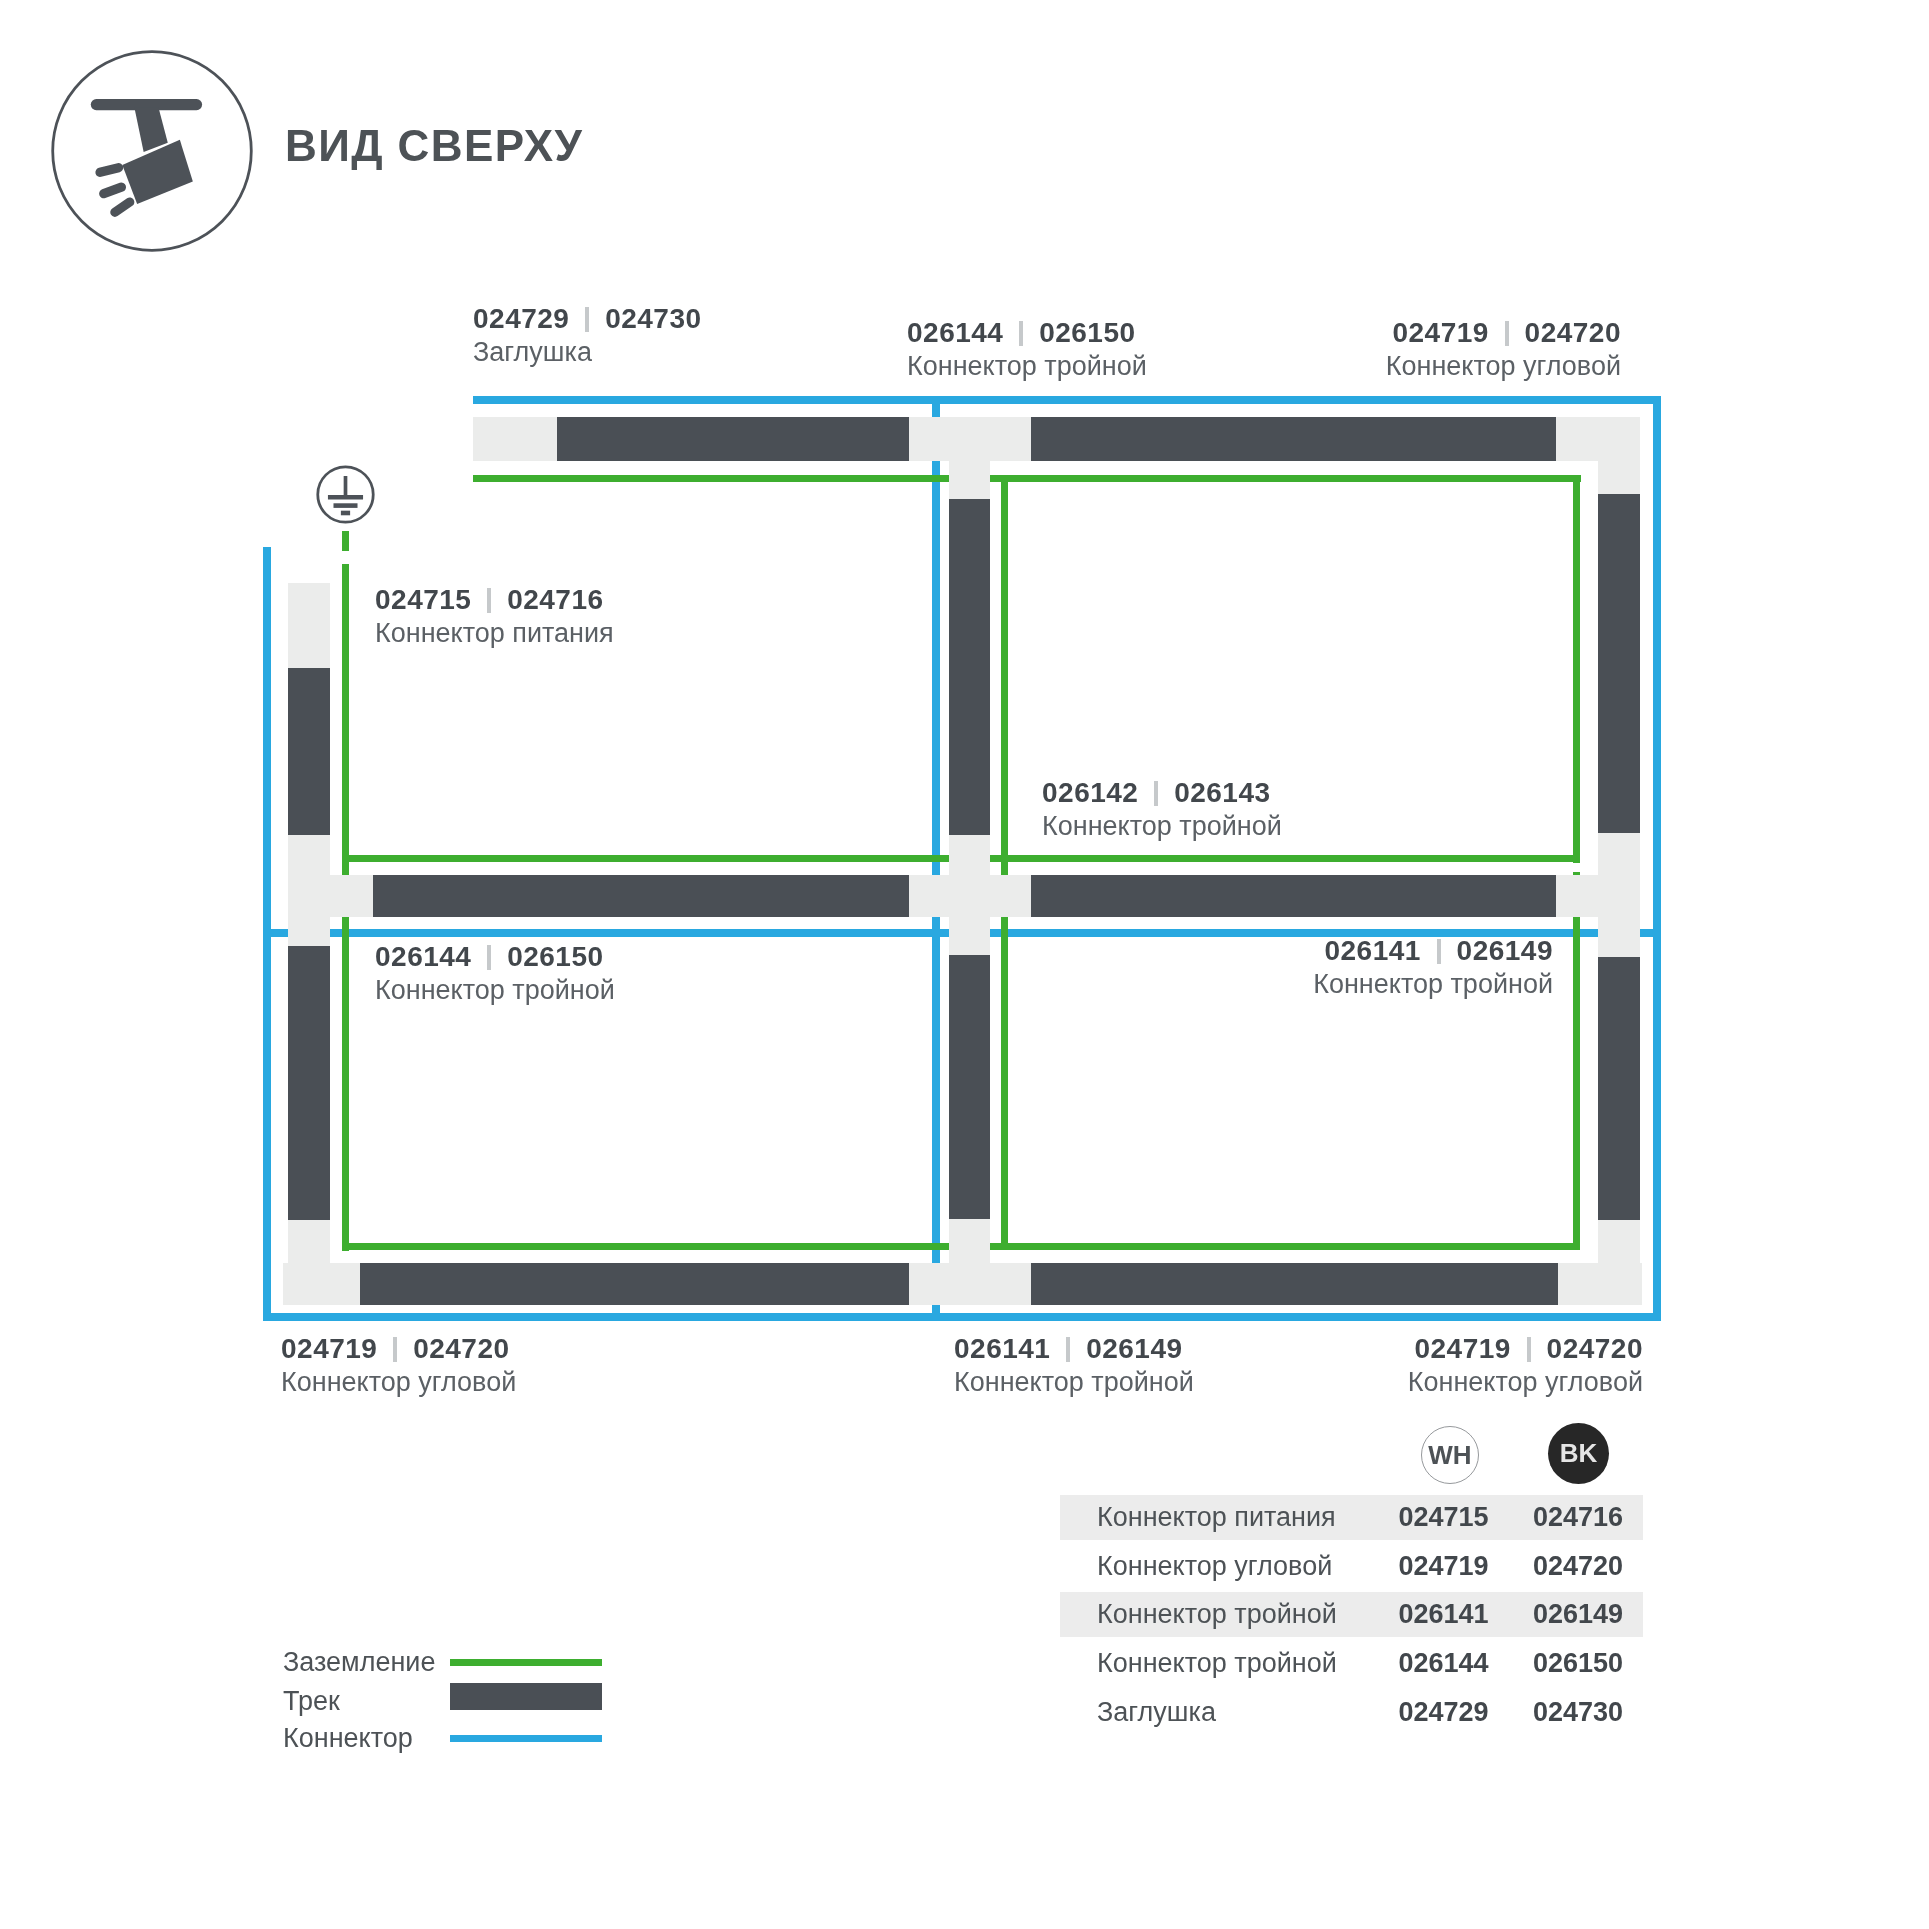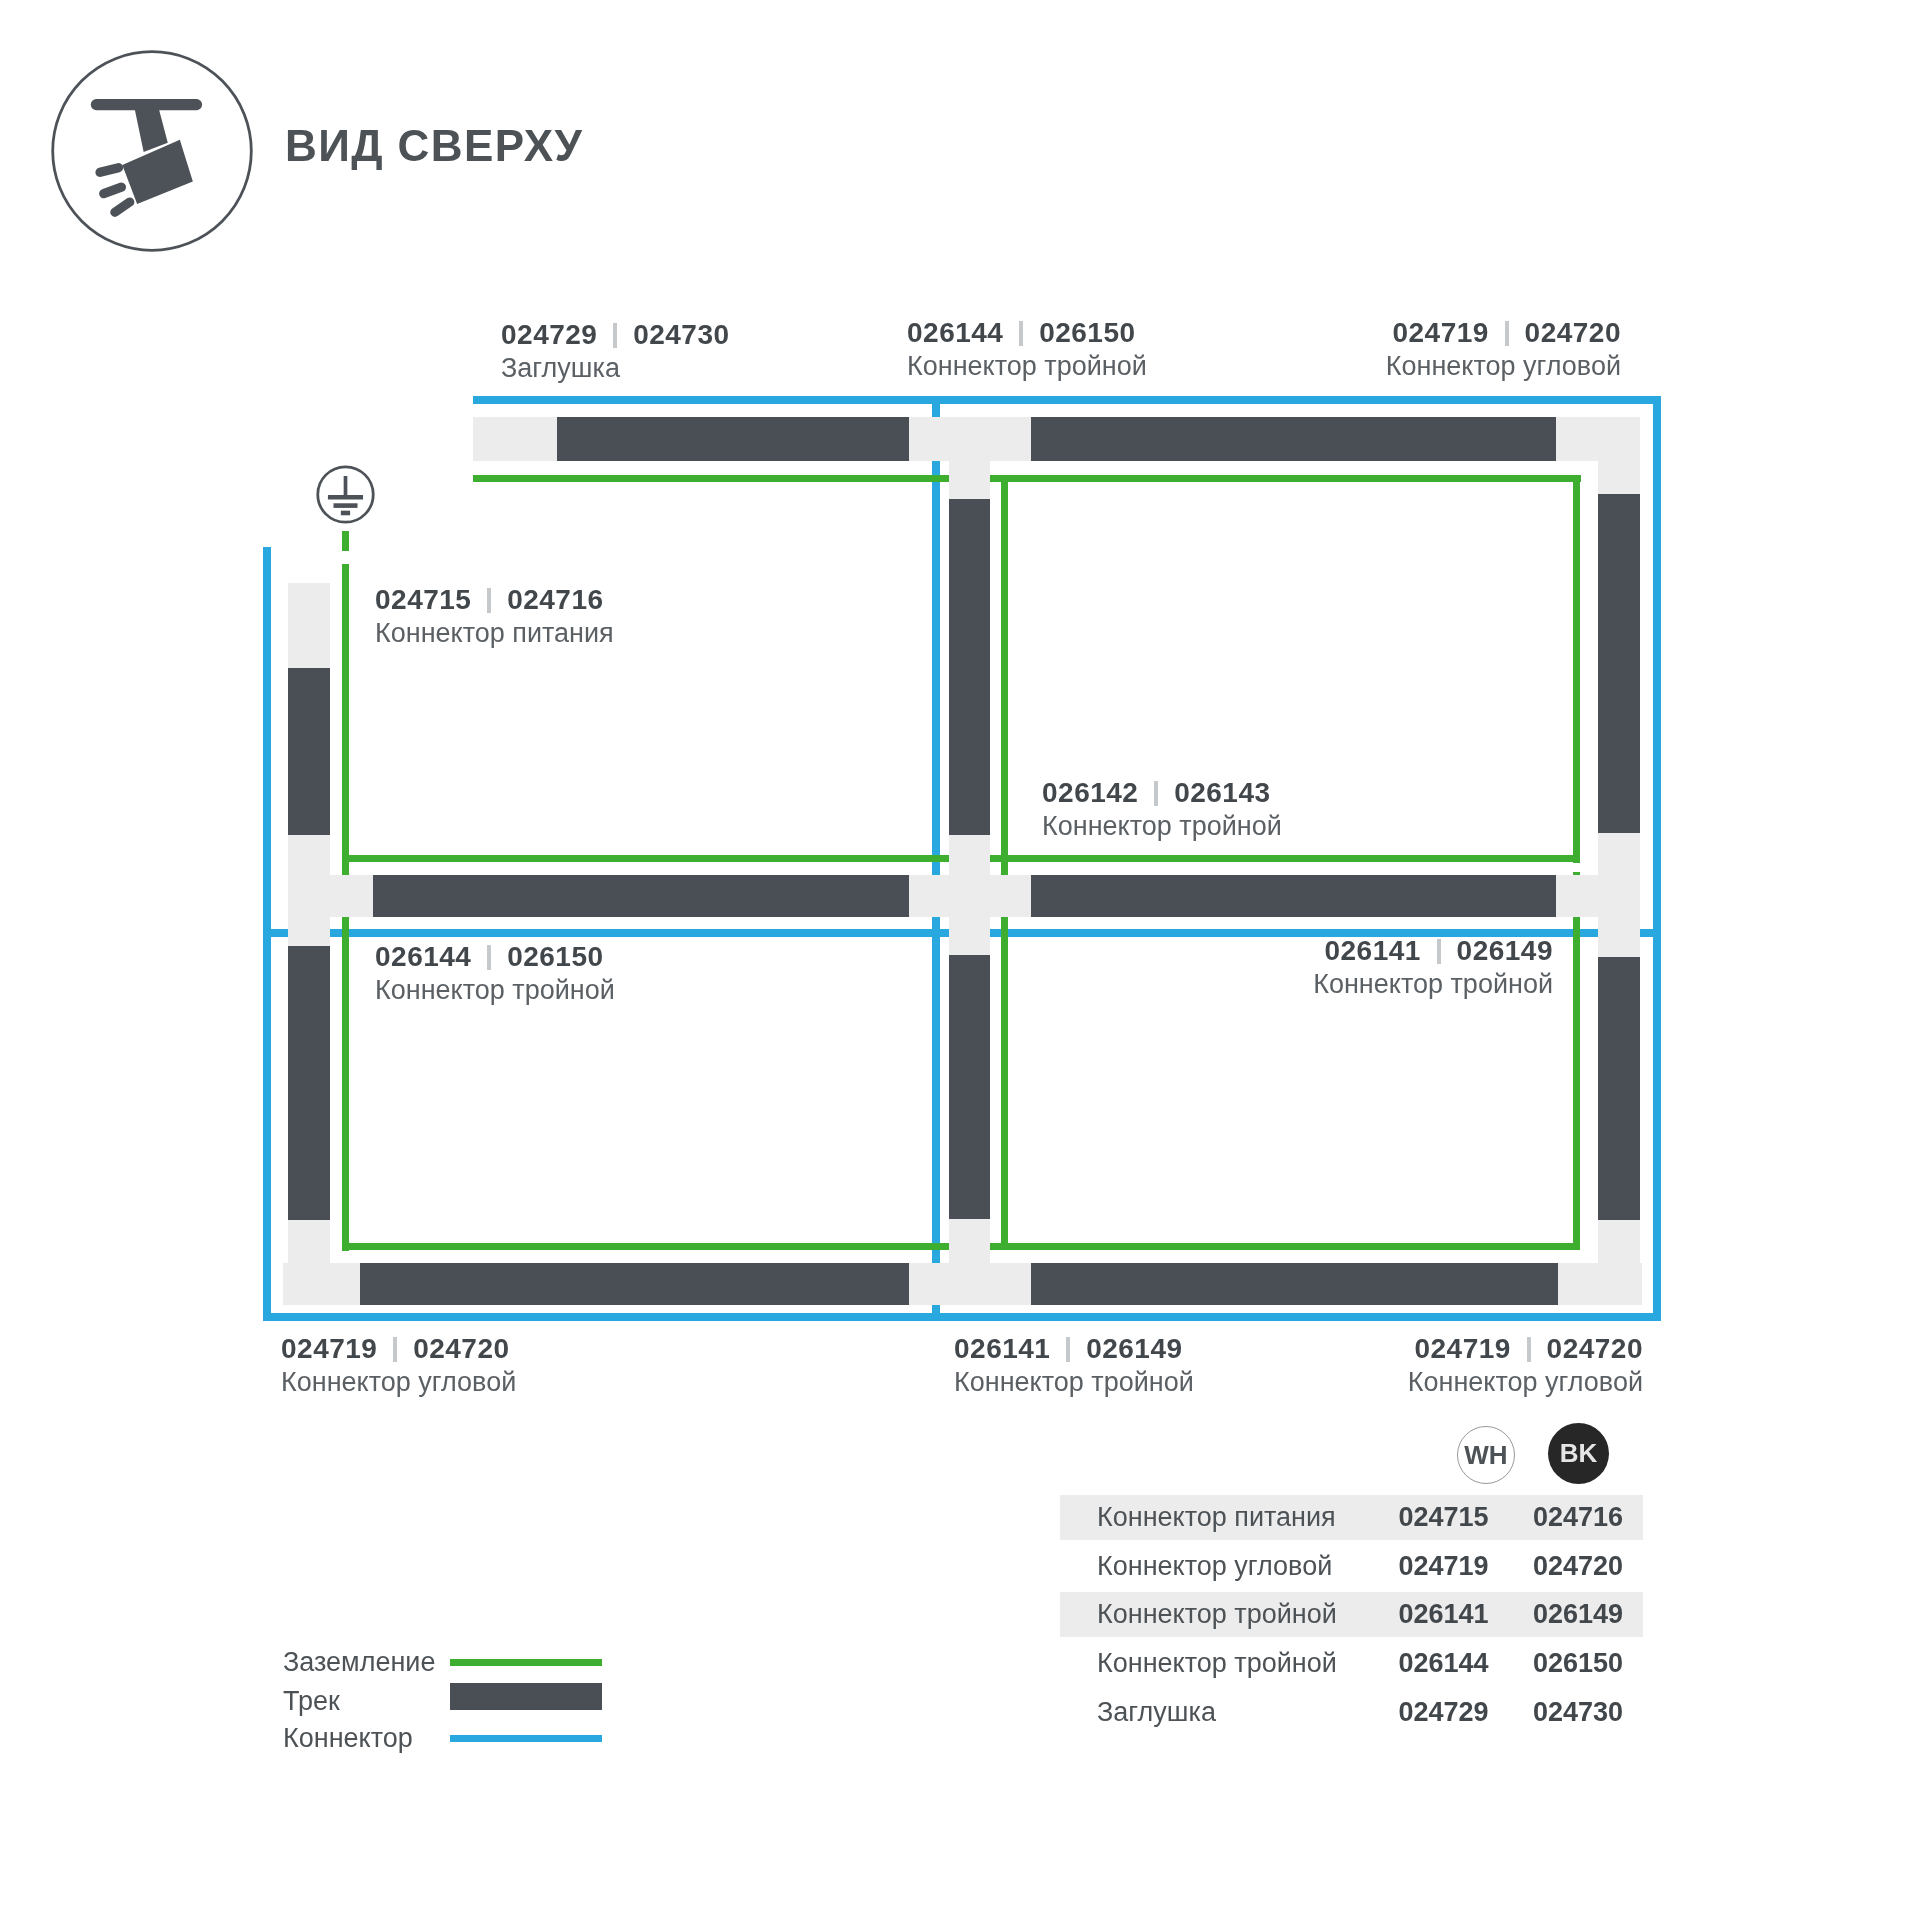--- a/index.html
+++ b/index.html
@@ -38,21 +38,21 @@
   .llabel{font-size:27px;font-weight:400;color:var(--ink);line-height:33px;margin-top:45px;}
   .lswatch{position:absolute;left:167px;width:152px;}
   .lswatch.gr{top:13px;height:6.5px;background:var(--green);}
   .lswatch.tr{top:-1.9px;height:27px;background:var(--tdark);}
   .lswatch.ne{top:13px;height:6.5px;background:var(--blue);}
 
   
   .colhead{position:absolute;border-radius:50%;display:flex;align-items:center;justify-content:center;
            font-size:26px;font-weight:700;}
   .colhead.wh{left:1421px;top:1426px;width:56px;height:56px;background:#fff;
-              border:1.9px solid #96999c;color:var(--ink);margin-left:36px;}
+              border:1.9px solid #96999c;color:var(--ink);}
   .colhead.bk{left:1548px;top:1423px;width:61px;height:61px;background:var(--bk);color:#e5e5e5;}
   .ptable{position:absolute;left:1060px;top:1495px;width:583px;}
   .trow{display:flex;align-items:center;height:45px;margin-bottom:3.7px;}
   .trow.alt{background:var(--rowbg);}
   .tname{flex:1;padding-left:37px;font-size:27px;color:var(--ink);}
   .tval{width:139px;text-align:center;font-size:27px;font-weight:700;color:var(--code);}
   .tval.bk{width:130px;}
 </style>
 </head>
 <body>
@@ -109,21 +109,21 @@
   <div class="td" style="left:1598px;top:957px;width:42px;height:263px;"></div>
 
   <svg class="ground-sym" viewBox="0 0 66 66">
     <circle cx="33" cy="33" r="30" fill="#ffffff" stroke="#4d5258" stroke-width="3"></circle>
     <line x1="33" y1="13" x2="33" y2="36" stroke="#4d5258" stroke-width="4"></line>
     <line x1="14" y1="36" x2="52" y2="36" stroke="#4d5258" stroke-width="5"></line>
     <line x1="20" y1="45" x2="46" y2="45" stroke="#4d5258" stroke-width="5"></line>
     <line x1="28" y1="53" x2="38" y2="53" stroke="#4d5258" stroke-width="5"></line>
   </svg>
 
-  <div class="dlabel" style="left:473px;top:319px;margin-left:28px;">
+  <div class="dlabel" style="left:473px;top:303px;">
     <div class="codes"><span>024729</span><span class="sep"></span><span>024730</span></div>
     <div class="dname">Заглушка</div>
   </div>
   <div class="dlabel" style="left:907px;top:317px;">
     <div class="codes"><span>026144</span><span class="sep"></span><span>026150</span></div>
     <div class="dname">Коннектор тройной</div>
   </div>
   <div class="dlabel r" style="right:308px;top:317px;">
     <div class="codes"><span>024719</span><span class="sep"></span><span>024720</span></div>
     <div class="dname">Коннектор угловой</div>

